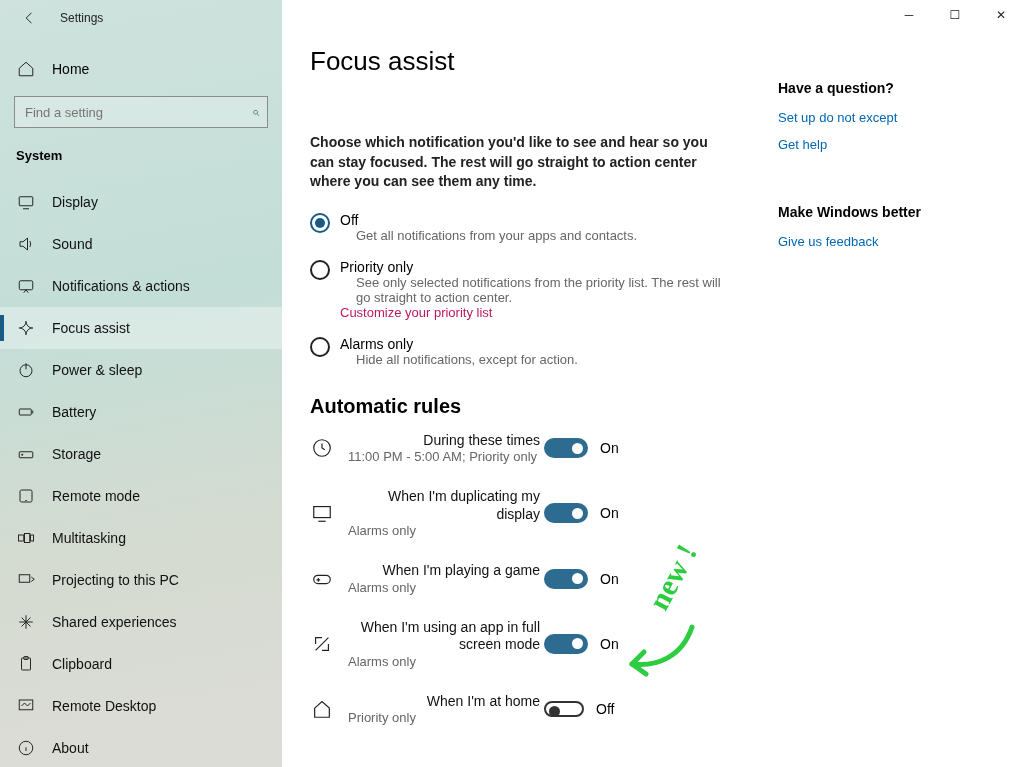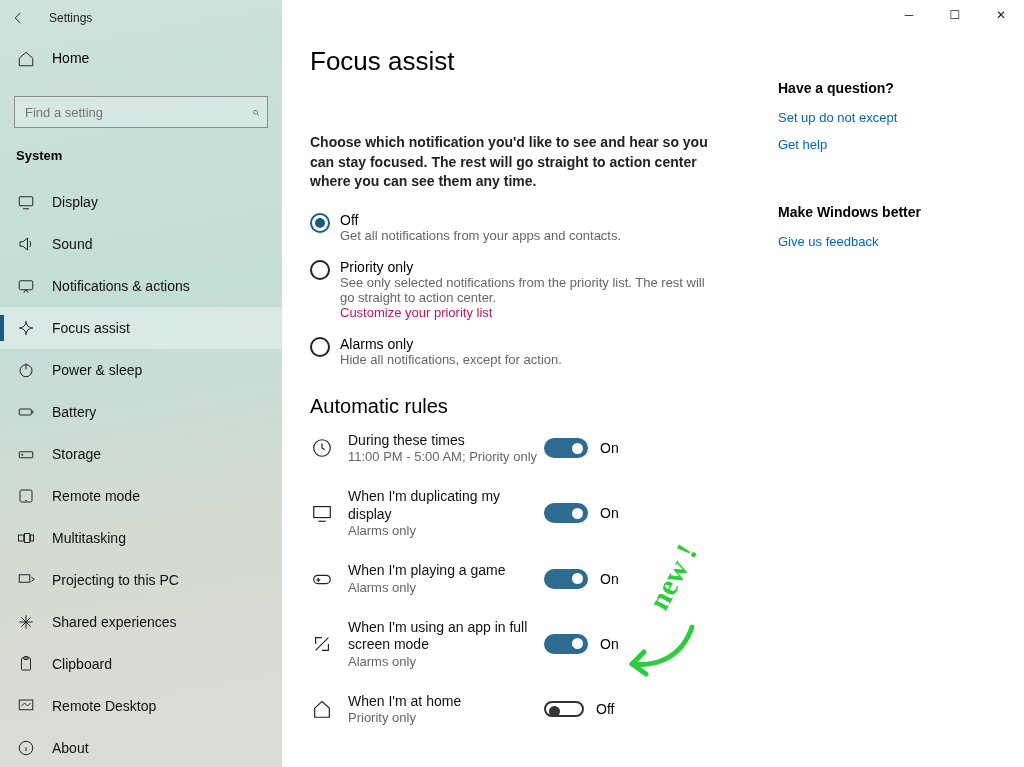--- a/index.html
+++ b/index.html
@@ -1,25 +1,25 @@
 <!DOCTYPE html>
 <html><head>
 <meta charset="utf-8">
 <style>
   * { box-sizing: border-box; font-family: "Segoe UI", Arial, sans-serif; }
   html, body { margin:0; padding:0; height:100%; }
   body { width:1024px; height:767px; overflow:hidden; background:#fff; position:relative; }
 
   .window { display:flex; height:100%; }
   .sidebar { width:282px; height:100%; background:linear-gradient(170deg,#cfe2dd 0%,#c3ded7 40%,#d5dbd1 70%,#dcdcd7 100%); position:relative; }
-  .titlebar { height:36px; display:flex; align-items:center; padding-left:7px; }
+  .titlebar { height:36px; display:flex; align-items:center; padding-left:18px; }
   .back { width:24px; height:24px; display:flex; align-items:center; justify-content:center; font-size:14px; color:#222; }
   .app-title { font-size:12px; color:#222; margin-left:18px; }
 
-  .home-row { height:38px; display:flex; padding-left:16px; margin-top:14px;}
+  .home-row { height:38px; display:flex; align-items:center; padding-left:16px; margin-top:14px;}
   .home-row .icon { width:20px; display:flex; justify-content:center; }
   .home-row .txt { margin-left:16px; font-size:14px; }
 
   .search { margin:8px 14px 0 14px; height:32px; border:1px solid #8c8c8c; background:rgba(255,255,255,0.25); display:flex; align-items:center; padding:3px 8px; position:relative;}
   .search input { flex:1; border:none; background:transparent; outline:none; font-size:13px; color:#555;}
   .search .sicon { font-size:13px; color:#555; transform:scaleX(-1);}
 
   .group-title { font-size:13px; font-weight:600; padding:20px 16px 4px 16px;}
 
   .nav { margin-top:14px; }
@@ -36,28 +36,28 @@
   .content::-webkit-scrollbar{width:0;}
   h1.page { font-size:26px; font-weight:400; margin:0 0 56px 0;}
   .desc { font-size:14px; color:#222; max-width:400px; line-height:1.4; margin-bottom:20px;font-weight:bold;}
   .radios {}
   .radio-row { display:flex; margin-bottom:16px; }
   .rcircle { width:20px; height:20px; border:2px solid #222; border-radius:50%; display:flex; align-items:center; justify-content:center; flex-shrink:0; margin-top:1px;}
   .rcircle.selected { border-color:#185b85; }
   .rcircle.selected::after { content:""; width:10px; height:10px; border-radius:50%; background:#185b85;}
   .rbody { margin-left:10px; }
   .rtitle { font-size:14px; }
-  .rsub { font-size:13px; color:#666; max-width:380px;}
+  .rsub { font-size:13px; color:#666; max-width:380px;margin-left:16px;}
   .link { color:#be185d; font-size:13px; }
-  h2.sect { font-size:20px; font-weight:400; margin:28px 0 12px 0;}
+  h2.sect { font-size:20px; font-weight:700; margin:28px 0 12px 0;}
 
   .rule { display:flex; align-items:center; margin:14px 0 24px 0;}
   .rule .ricon { width:24px; height:24px; display:flex; align-items:center;justify-content:center; flex-shrink:0;}
   .rule .rtext { margin-left:14px; width:192px;}
-  .rule .rlbl { font-size:14px; color:#111; line-height:1.25;}
+  .rule .rlbl { font-size:14px; color:#111; line-height:1.25;text-align:right;}
   .rule .rsm { font-size:13px; color:#666;}
   .toggle-wrap { display:flex; align-items:center; gap:12px; margin-left:4px;}
   .toggle { width:44px; height:20px; border-radius:20px; position:relative;}
   .toggle .knob { position:absolute; width:11px; height:11px; background:#fff; border-radius:50%; top:4.5px;}
   .toggle.on { background:#2e6b90;}
   .toggle.on .knob { right:5px;}
   .toggle.off { background:#fff; border:2px solid #333; width:40px; height:16px;}
   .toggle.off .knob { background:#333; left:3px; top:2.5px;}
   .tstate { font-size:14px;}
 

